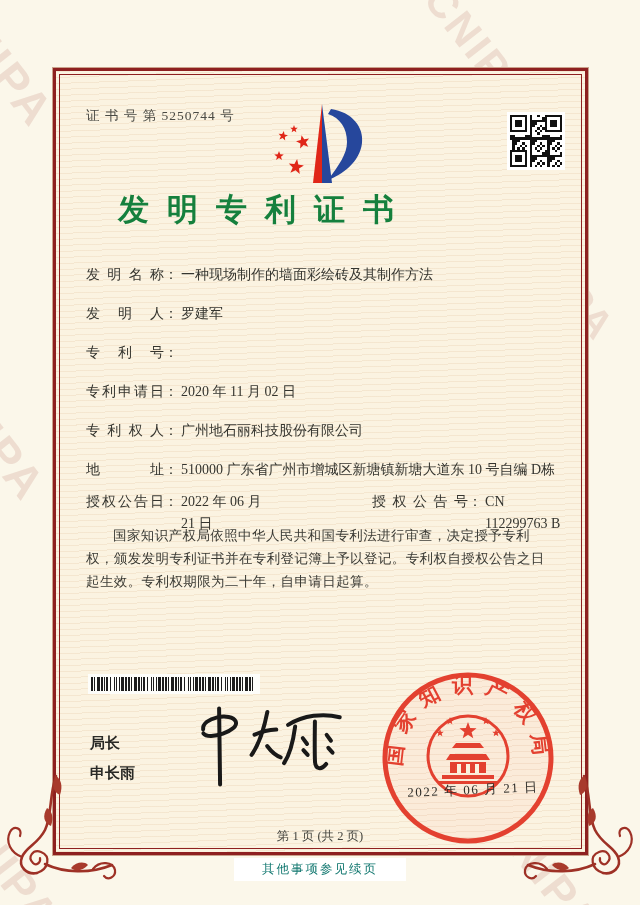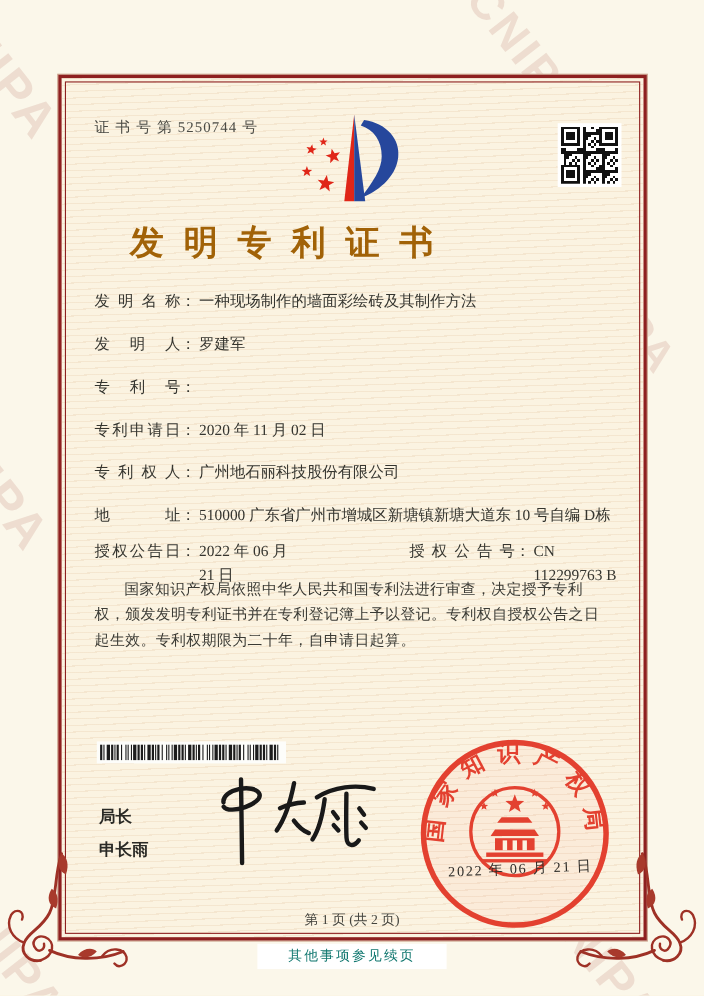--- a/index.html
+++ b/index.html
@@ -24,22 +24,22 @@
       rgba(205,152,100,0.14) 0px, rgba(205,152,100,0.14) 1px,
       rgba(255,255,255,0) 1px, rgba(255,255,255,0) 6px);
     pointer-events:none;
   }
   .frame-inner{position:absolute;inset:3px;border:1px solid #8e2020;pointer-events:none;}
   .layer{position:absolute;inset:0;z-index:3;}
   .cert-no{position:absolute;left:86px;top:107px;font-size:13.5px;color:#4a4a44;letter-spacing:1px;}
   .logo{position:absolute;left:272px;top:101px;width:96px;height:88px;}
   .qr{position:absolute;left:507px;top:112px;width:58px;height:58px;background:#fff;padding:3px;box-sizing:border-box;}
   .title{
-    position:absolute;left:0;top:200px;width:512px;text-align:center;
-    font-size:31px;font-weight:bold;color:#a16207;letter-spacing:18px;text-indent:18px;
+    position:absolute;left:0;top:189px;width:512px;text-align:center;
+    font-size:31px;font-weight:bold;color:#15803d;letter-spacing:18px;text-indent:18px;
   }
   .fields{position:absolute;left:86px;top:264px;width:480px;font-size:14px;color:#35352f;}
   .frow{display:flex;align-items:flex-start;line-height:22px;margin-bottom:17px;}
   .frow.addr{margin-bottom:11px;line-height:21px;}
   .flabel{display:inline-block;width:78px;text-align:justify;text-align-last:justify;flex:none;}
   .flabel2{display:inline-block;width:96px;text-align:justify;text-align-last:justify;flex:none;margin-left:96px;}
   .fcolon{flex:none;}
   .fvalue{margin-left:3px;}
   .fvalue.wrap{width:382px;}
   .paras{position:absolute;left:86px;top:524px;width:470px;font-size:13.5px;line-height:23px;color:#3a3a34;letter-spacing:0.4px;}

